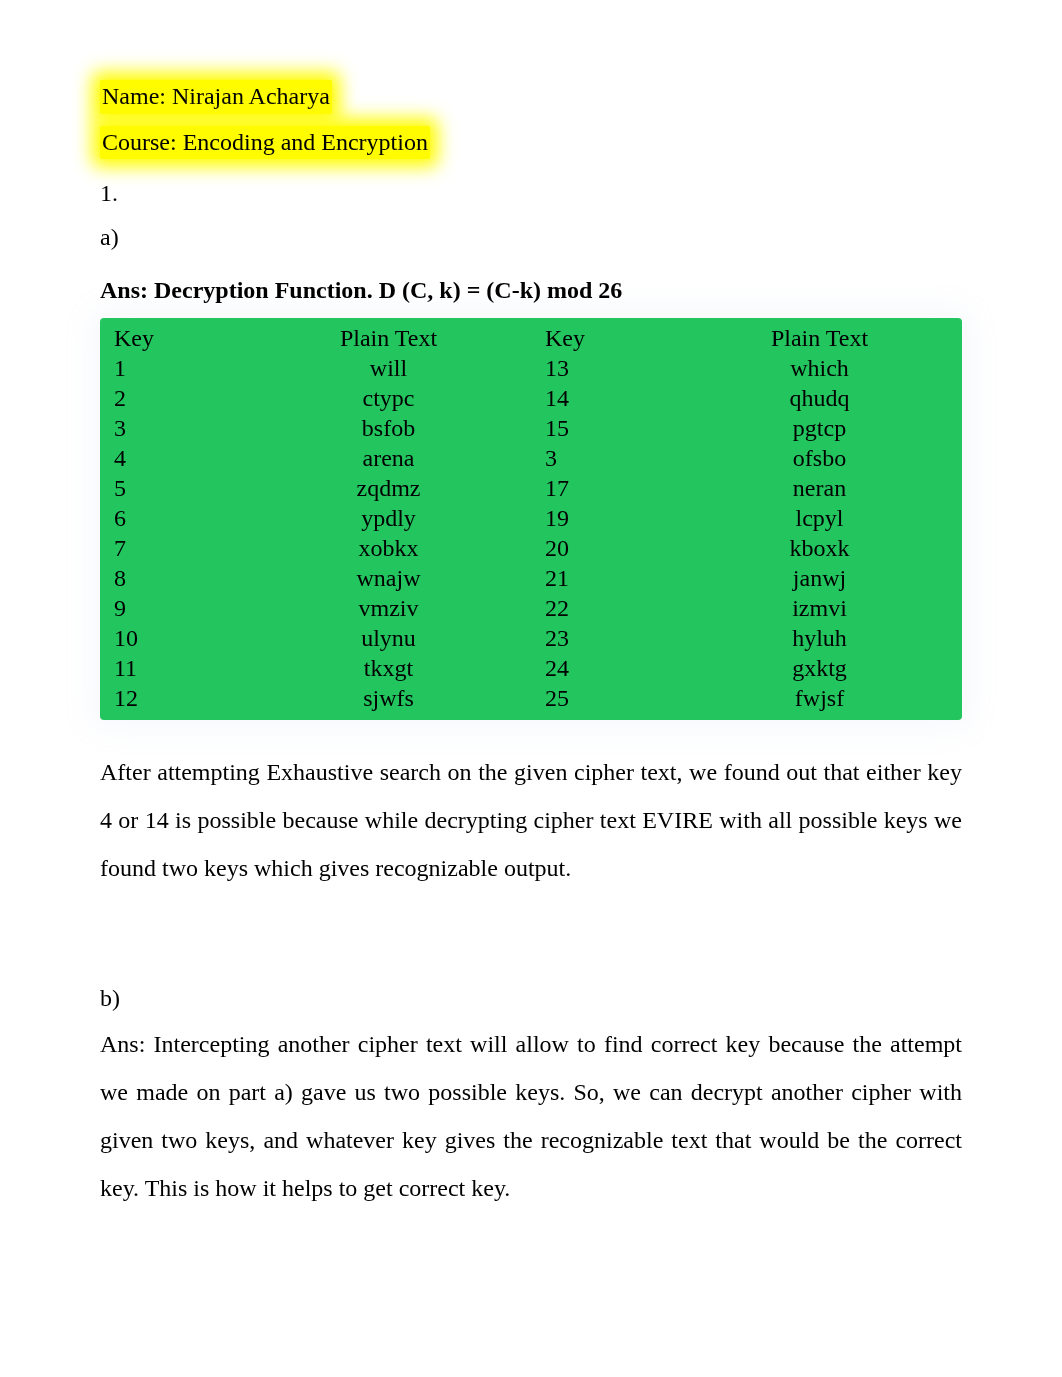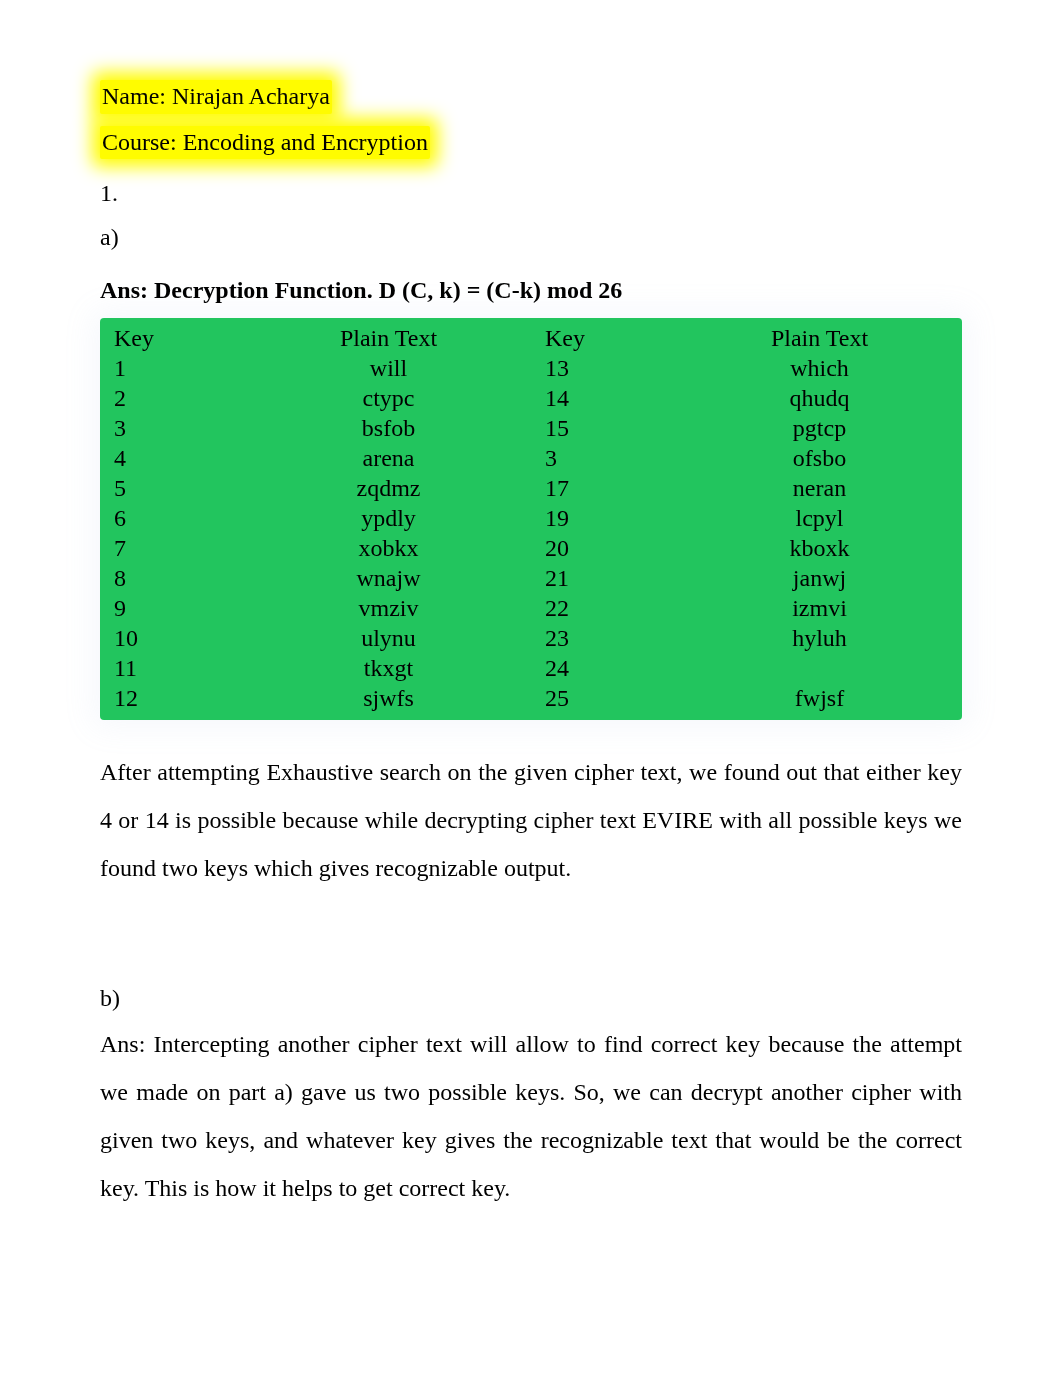--- a/index.html
+++ b/index.html
@@ -202,20 +202,21 @@
       <div class="trow">
           <div class="c-key">22</div>
           <div class="c-pt">izmvi</div>
         </div>
       <div class="trow">
           <div class="c-key">23</div>
           <div class="c-pt">hyluh</div>
         </div>
       <div class="trow">
           <div class="c-key">24</div>
+          <div class="c-pt">gxktg</div>
         </div>
       <div class="trow">
           <div class="c-key">25</div>
           <div class="c-pt">fwjsf</div>
         </div>
     </div>
   </div>
 
   <div class="para">After attempting Exhaustive search on the given cipher text, we found out that either key 4 or 14 is possible because while decrypting cipher text EVIRE with all possible keys we found two keys which gives recognizable output.</div>
 

